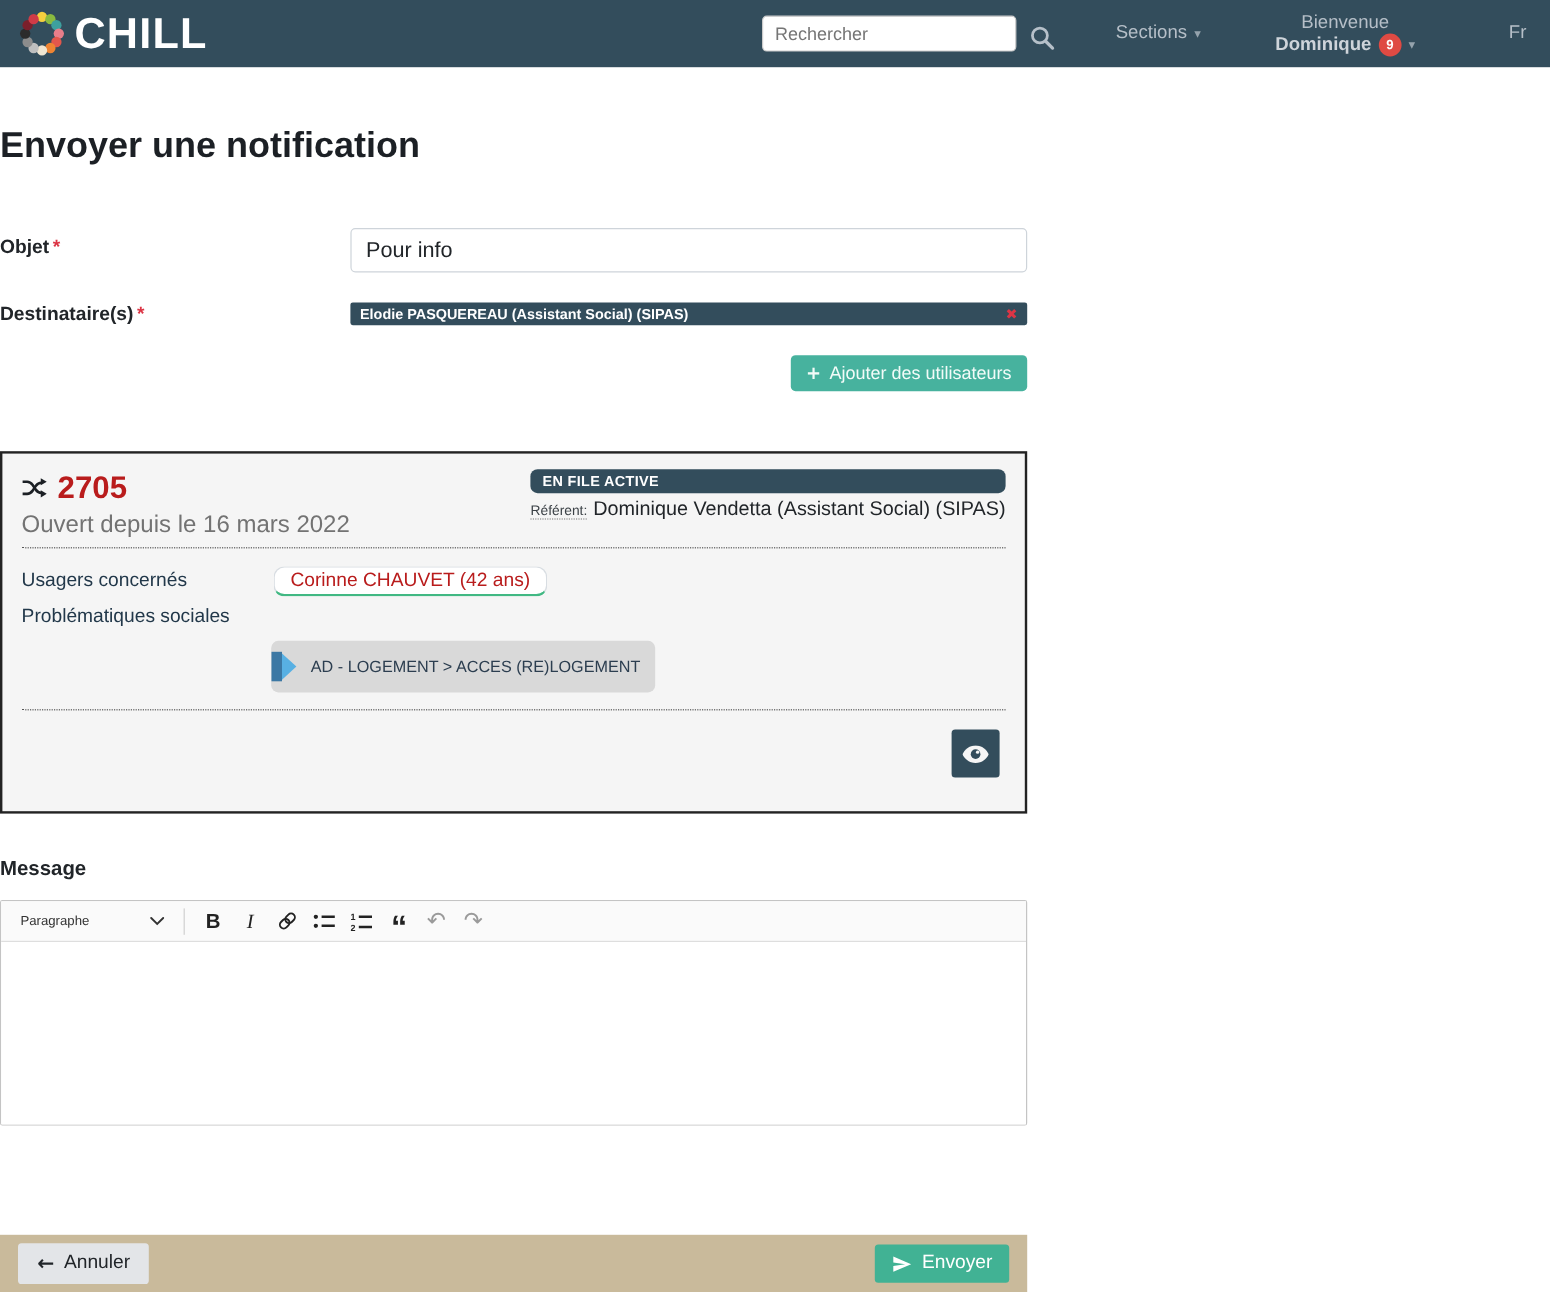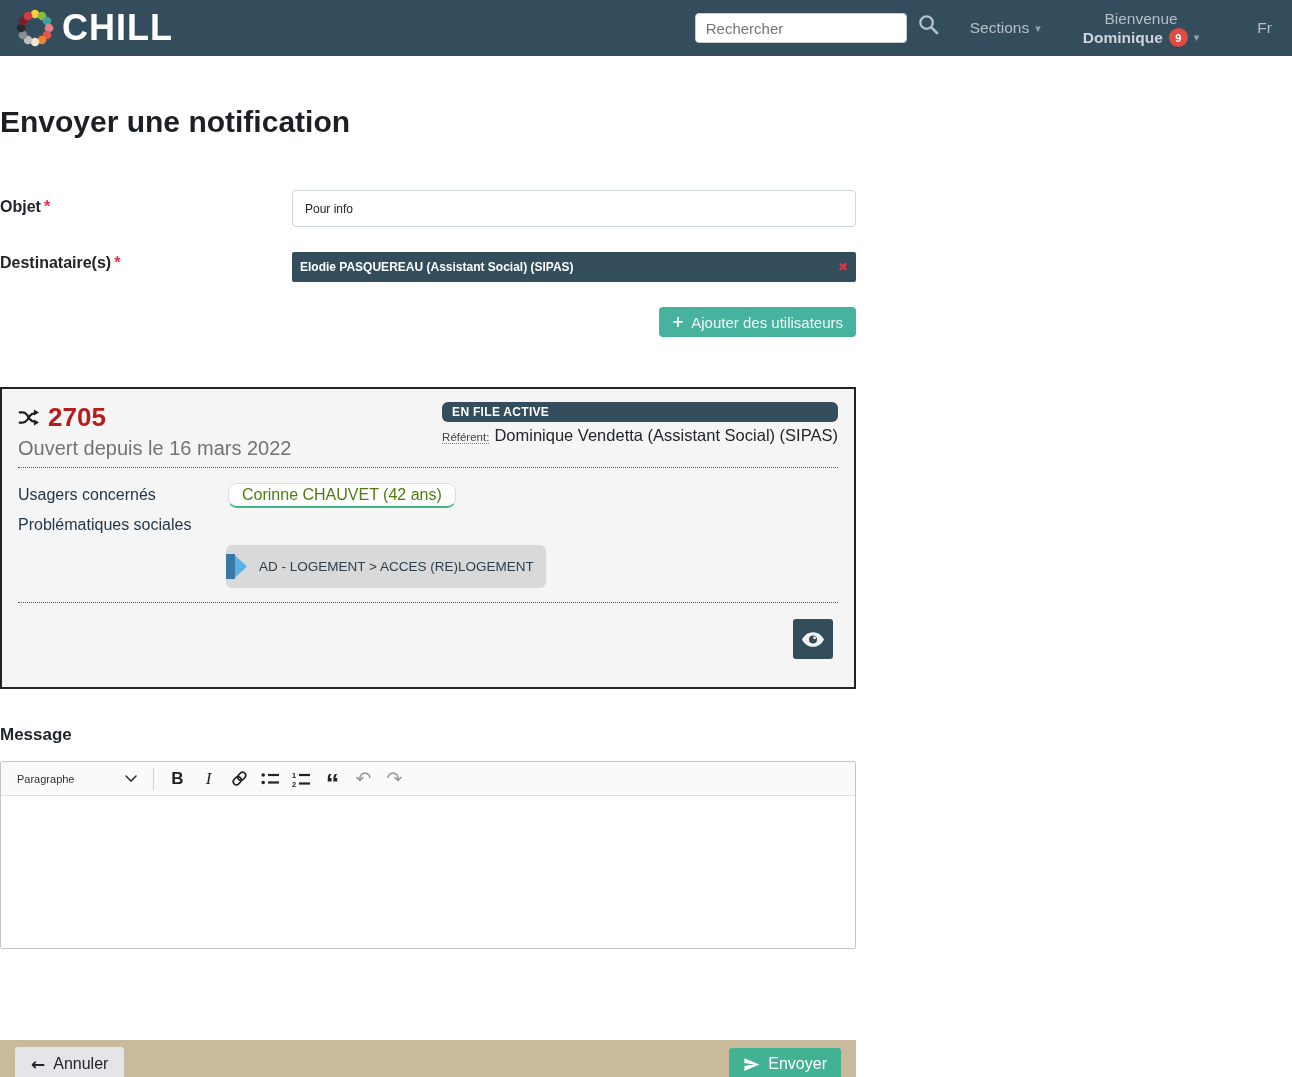--- a/index.html
+++ b/index.html
@@ -7,24 +7,25 @@
   body {
     font-family: "Liberation Sans", "DejaVu Sans", sans-serif;
     background: #ffffff; color: #212529; overflow: hidden;
   }
   .icon-glyph { font-family: "DejaVu Sans", sans-serif; }
 
   
   .navbar {
     height: 56px; background: #334d5c; display: flex; align-items: center;
     padding: 0 20px 0 14px;
+    gap: 20px;
   }
   .brand { display: flex; align-items: center; gap: 6px; cursor: pointer; }
   .brand-text { color: #fff; font-weight: bold; font-size: 36px; letter-spacing: 1px; line-height: 1; }
-  .nav-search { margin-left: auto; display: flex; align-items: flex-start; }
+  .nav-search { margin-left: auto; display: flex; align-items: flex-end; }
   .nav-search input {
     width: 212px; height: 30px; border: 1px solid #ccc; border-radius: 4px;
     padding: 0 10px; font-size: 15px; color: #495057; outline: none;
     font-family: inherit;
   }
   .search-btn { background: none; border: none; margin-left: 10px; cursor: pointer; display: flex; align-items: center; }
   .nav-item { color: #b6bfc8; font-size: 15.5px; display: flex; align-items: center; gap: 6px; cursor: pointer; }
   .nav-sections { margin-left: 30px; }
   .caret { font-size: 11px; color: #95a3ad; }
   .nav-user { margin-left: 42px; text-align: center; cursor: pointer; }
@@ -40,26 +41,26 @@
   
   .container { width: 856px; }
   h1 { font-size: 30px; font-weight: bold; color: #1c2025; margin-top: 49px; }
 
   .form-area { margin-top: 51px; }
   .form-row { display: grid; grid-template-columns: 292px 1fr; align-items: start; }
   .field-label { font-size: 16px; font-weight: bold; color: #212529; padding-top: 8px; }
   .req { color: #dc3545; margin-left: 3px; }
   .text-input {
     width: 100%; height: 37px; border: 1px solid #ced4da; border-radius: 4px;
-    padding: 0 12px; font-size: 12px; color: #212529; font-family: inherit; outline: none;
+    padding: 0 12px; font-size: 18px; color: #212529; font-family: inherit; outline: none;
   }
   .row-dest { margin-top: 25px; }
   .row-dest .field-label { padding-top: 2px; }
   .recipient-tag {
-    background: #334d5c; color: #fff; border-radius: 2px; height: 30px;
+    background: #334d5c; color: #fff; border-radius: 2px; height: 19px;
     display: flex; align-items: center; justify-content: space-between;
     padding: 0 8px; font-size: 12px; font-weight: bold;
   }
   .tag-x { color: #dc3545; font-size: 12px; cursor: pointer; }
   .btn-row { display: flex; justify-content: flex-end; margin-top: 25px; }
   .btn-teal {
     background: #47b29e; color: #f2fbf8; border: none; border-radius: 4px;
     font-size: 15px; padding: 5px 13px; height: 30px; display: inline-flex;
     align-items: center; gap: 7px; cursor: pointer; font-family: inherit;
   }
@@ -81,21 +82,21 @@
   .referent-line { font-size: 16.5px; color: #212529; }
   .referent-label {
     font-size: 11.5px; color: #3c4247; border-bottom: 1px dotted #777; margin-right: 5px;
   }
   .card-section { padding: 12px 0 14px; border-bottom: 1px dotted #555; }
   .sect-row { display: grid; grid-template-columns: 210px 1fr; align-items: center; }
   .card-label { font-size: 16px; font-weight: normal; color: #22384a; line-height: 30px; }
   .person-pill {
     display: inline-block; background: #fff; border: 1px solid #d8dde2;
     border-bottom: 2px solid #41b883; border-radius: 9px; padding: 2px 13px;
-    font-size: 16px; color: #4d7c0f;
+    font-size: 16px; color: #b91c1c;
   }
   .issue-chip {
     display: inline-flex; align-items: center; background: #d9d9d9; border-radius: 6px;
     overflow: hidden; height: 43px; margin: 5px 0 0 208px; font-size: 13.5px; color: #2c3e50;
   }
   .issue-chip .chip-text { padding: 0 12px 0 9px; }
   .card-footer { display: flex; justify-content: flex-end; padding: 16px 5px 28px; }
   .eye-btn {
     width: 40px; height: 40px; background: #334d5c; border: none; border-radius: 3px;
     display: flex; align-items: center; justify-content: center; cursor: pointer;

